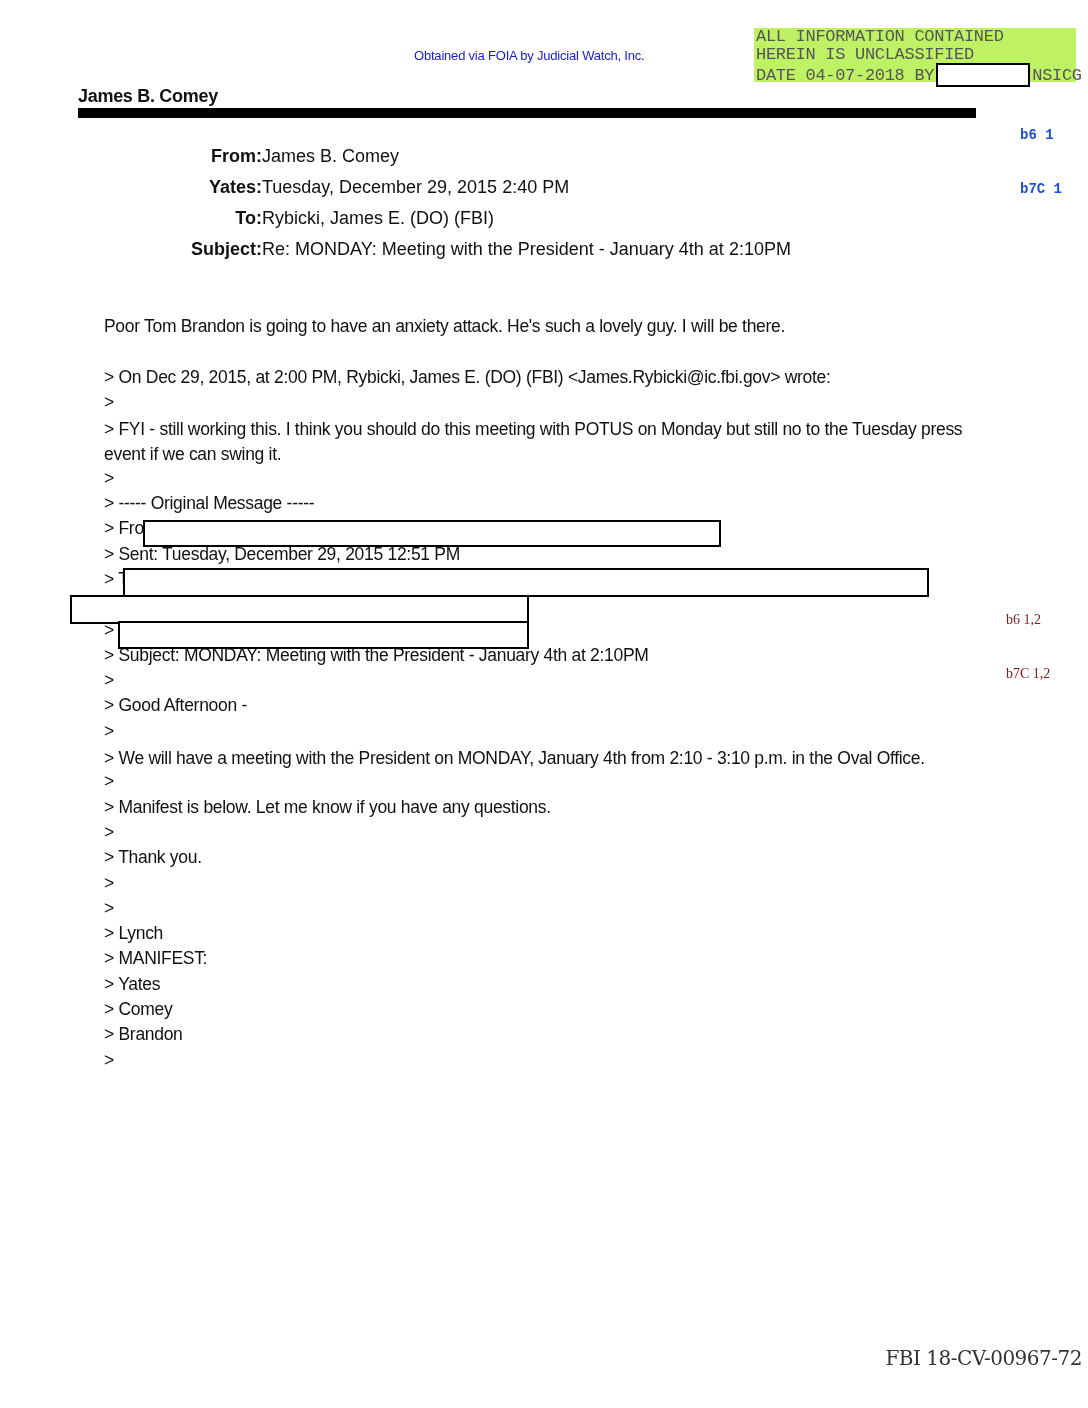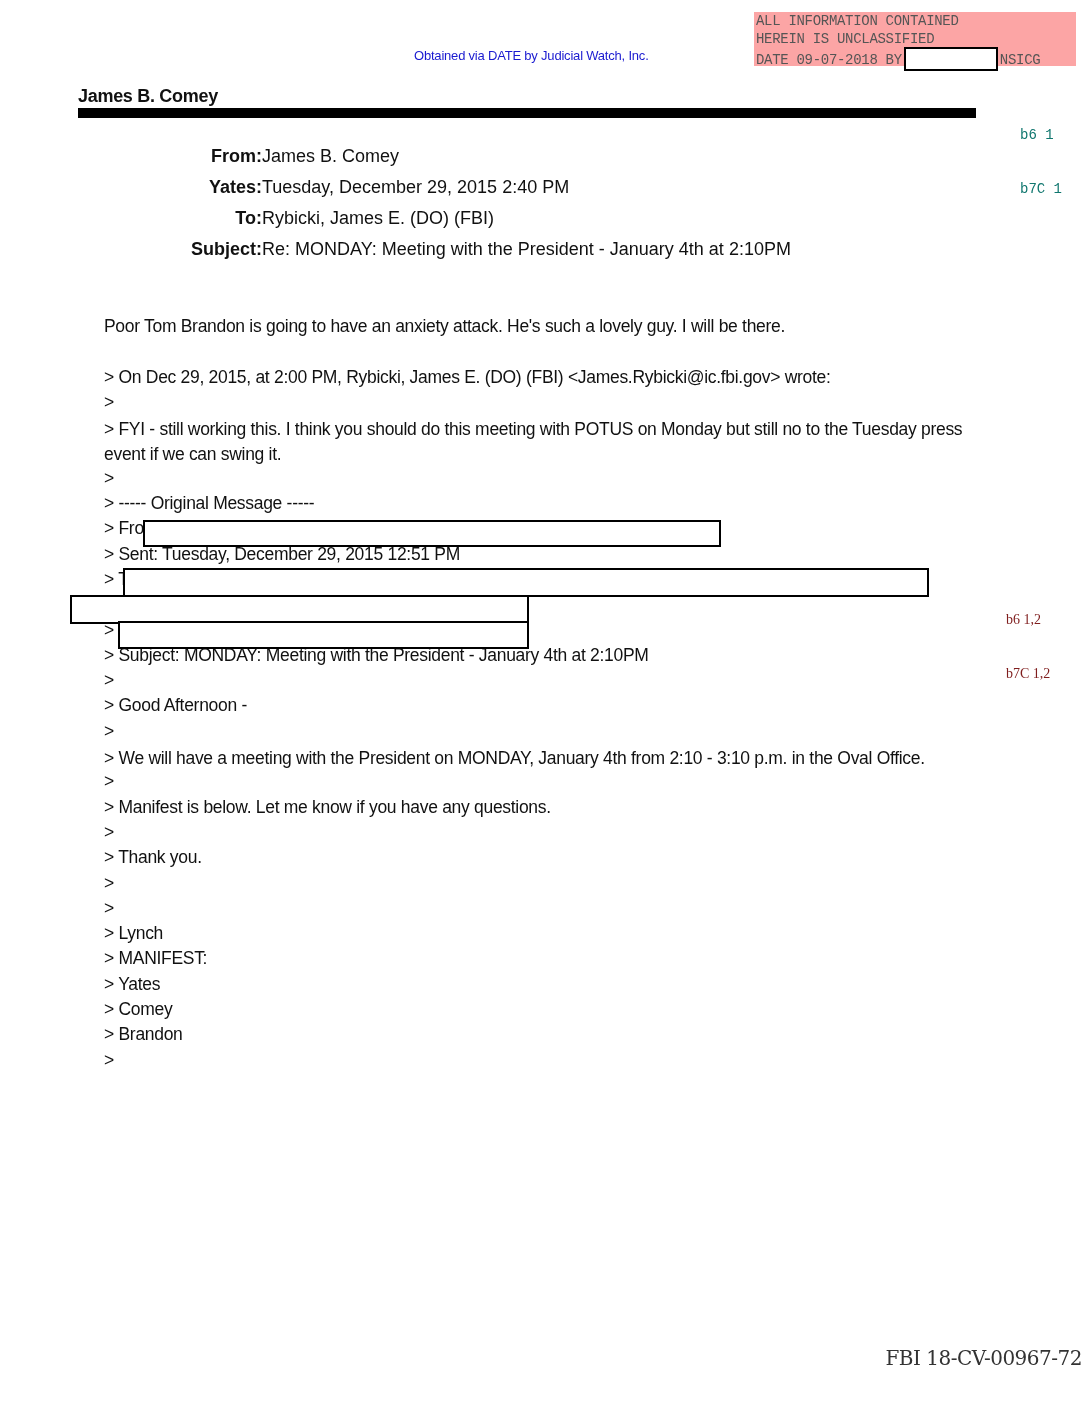--- a/index.html
+++ b/index.html
@@ -4,25 +4,25 @@
 <style>
   html, body { margin:0; padding:0; background:#ffffff; }
   body { width:1088px; height:1408px; position:relative; overflow:hidden; color:#111; }
   .abs { position:absolute; }
   .sans { font-family: "Liberation Sans", sans-serif; }
   .mono { font-family: "Liberation Mono", monospace; }
   .body-font { font-family: "Liberation Sans Narrow", "Liberation Sans", sans-serif; }
 
   .foia { left:414px; top:48px; font-size:13px; color:#1a1ad0; letter-spacing:-0.2px; }
 
-  .stamp { left:754px; top:12px; width:318px; background:#fca5a5; font-size:14px; line-height:18px; color:#555; padding:0 2px; letter-spacing:-0.3px; }
+  .stamp { left:754px; top:28px; width:318px; background:#bef264; font-size:17px; line-height:18px; color:#555; padding:0 2px; letter-spacing:-0.3px; }
   .stamp .row { white-space:pre; height:18px; }
   .stamp .redact-inline { display:inline-block; width:90px; height:20px; border:2px solid #000; background:#fff; vertical-align:middle; margin:0 2px; position:relative; top:-1px; }
 
-  .exempt { font-size:14px; font-weight:normal; color:#0f766e; line-height:18px; white-space:pre; }
+  .exempt { font-size:14px; font-weight:bold; color:#1d4ed8; line-height:18px; white-space:pre; }
   .exempt1 { left:1020px; top:90px; }
   .exempt2 { left:1006px; top:575px; font-weight:normal; color:#7f1d1d;font-family:Liberation Serif, serif; }
 
   .name-head { left:78px; top:86px; font-size:18px; font-weight:bold; letter-spacing:-0.3px; }
   .rule { left:78px; top:108px; width:898px; height:10px; background:#000; }
 
   .hdr { left:82px; top:146px; font-size:18px; }
   .hdr .line { height:31px; display:flex; }
   .hdr .k { width:180px; font-weight:bold;text-align:right; }
   .hdr .v { }
@@ -32,26 +32,26 @@
   .msg .wrap { white-space:normal; height:auto; line-height:25.3px; }
   .msg .gap { height:25.3px; }
 
   .redact { position:absolute; border:2px solid #000; background:#fff; }
 
   .bates { right:6px; top:1346px; font-family:"DejaVu Serif", serif; font-size:20px; color:#333; letter-spacing:-0.5px; }
 </style>
 </head>
 <body>
 
-<div class="abs foia sans">Obtained via DATE by Judicial Watch, Inc.</div>
+<div class="abs foia sans">Obtained via FOIA by Judicial Watch, Inc.</div>
 
 <div class="abs stamp mono">
   <div class="row">ALL INFORMATION CONTAINED</div>
   <div class="row">HEREIN IS UNCLASSIFIED</div>
-  <div class="row"><span>DATE 09-07-2018 BY</span><span class="redact-inline"></span><span>NSICG</span></div>
+  <div class="row"><span>DATE 04-07-2018 BY</span><span class="redact-inline"></span><span>NSICG</span></div>
 </div>
 
 <div class="abs exempt exempt1 mono">
   <div>b6 1</div>
   <div>b7C 1</div>
 </div>
 
 <div class="abs name-head sans">James B. Comey</div>
 <div class="abs rule"></div>
 

